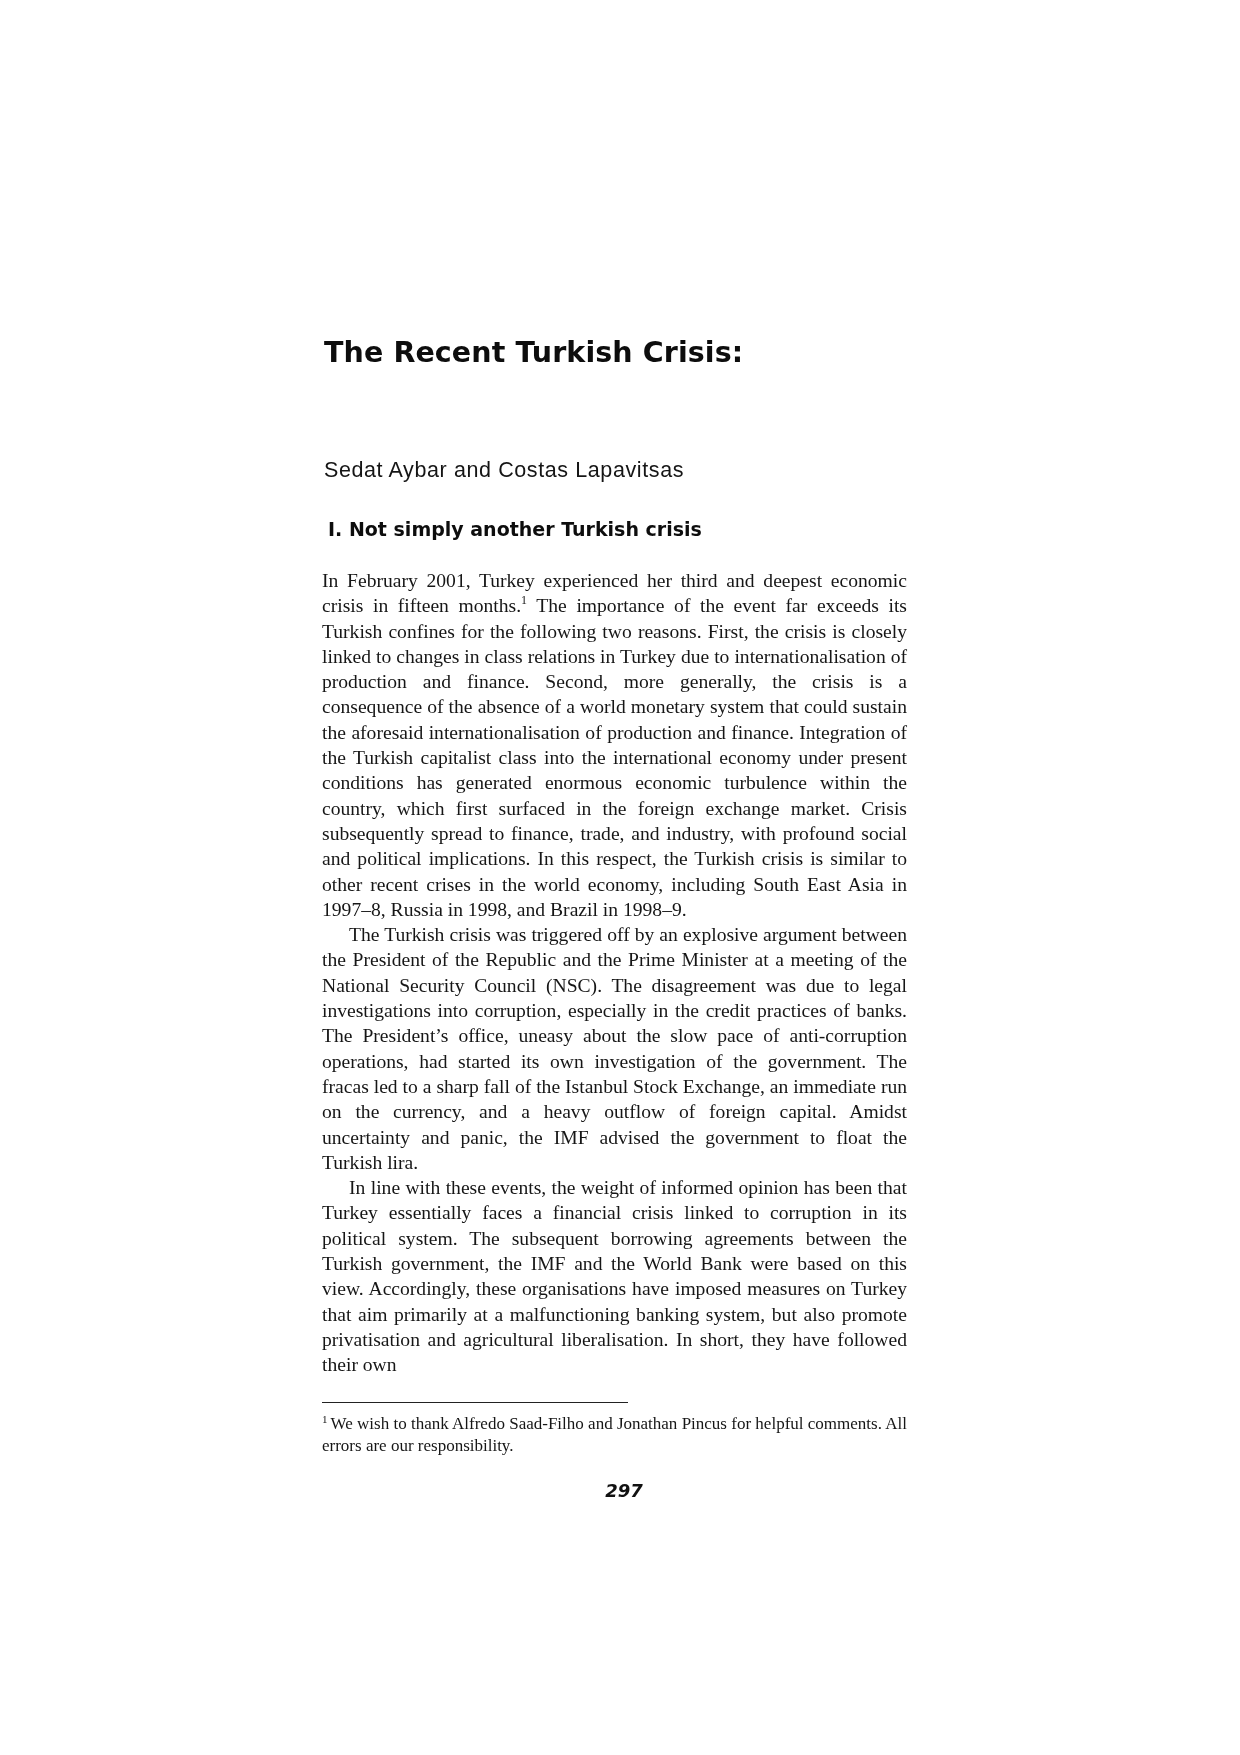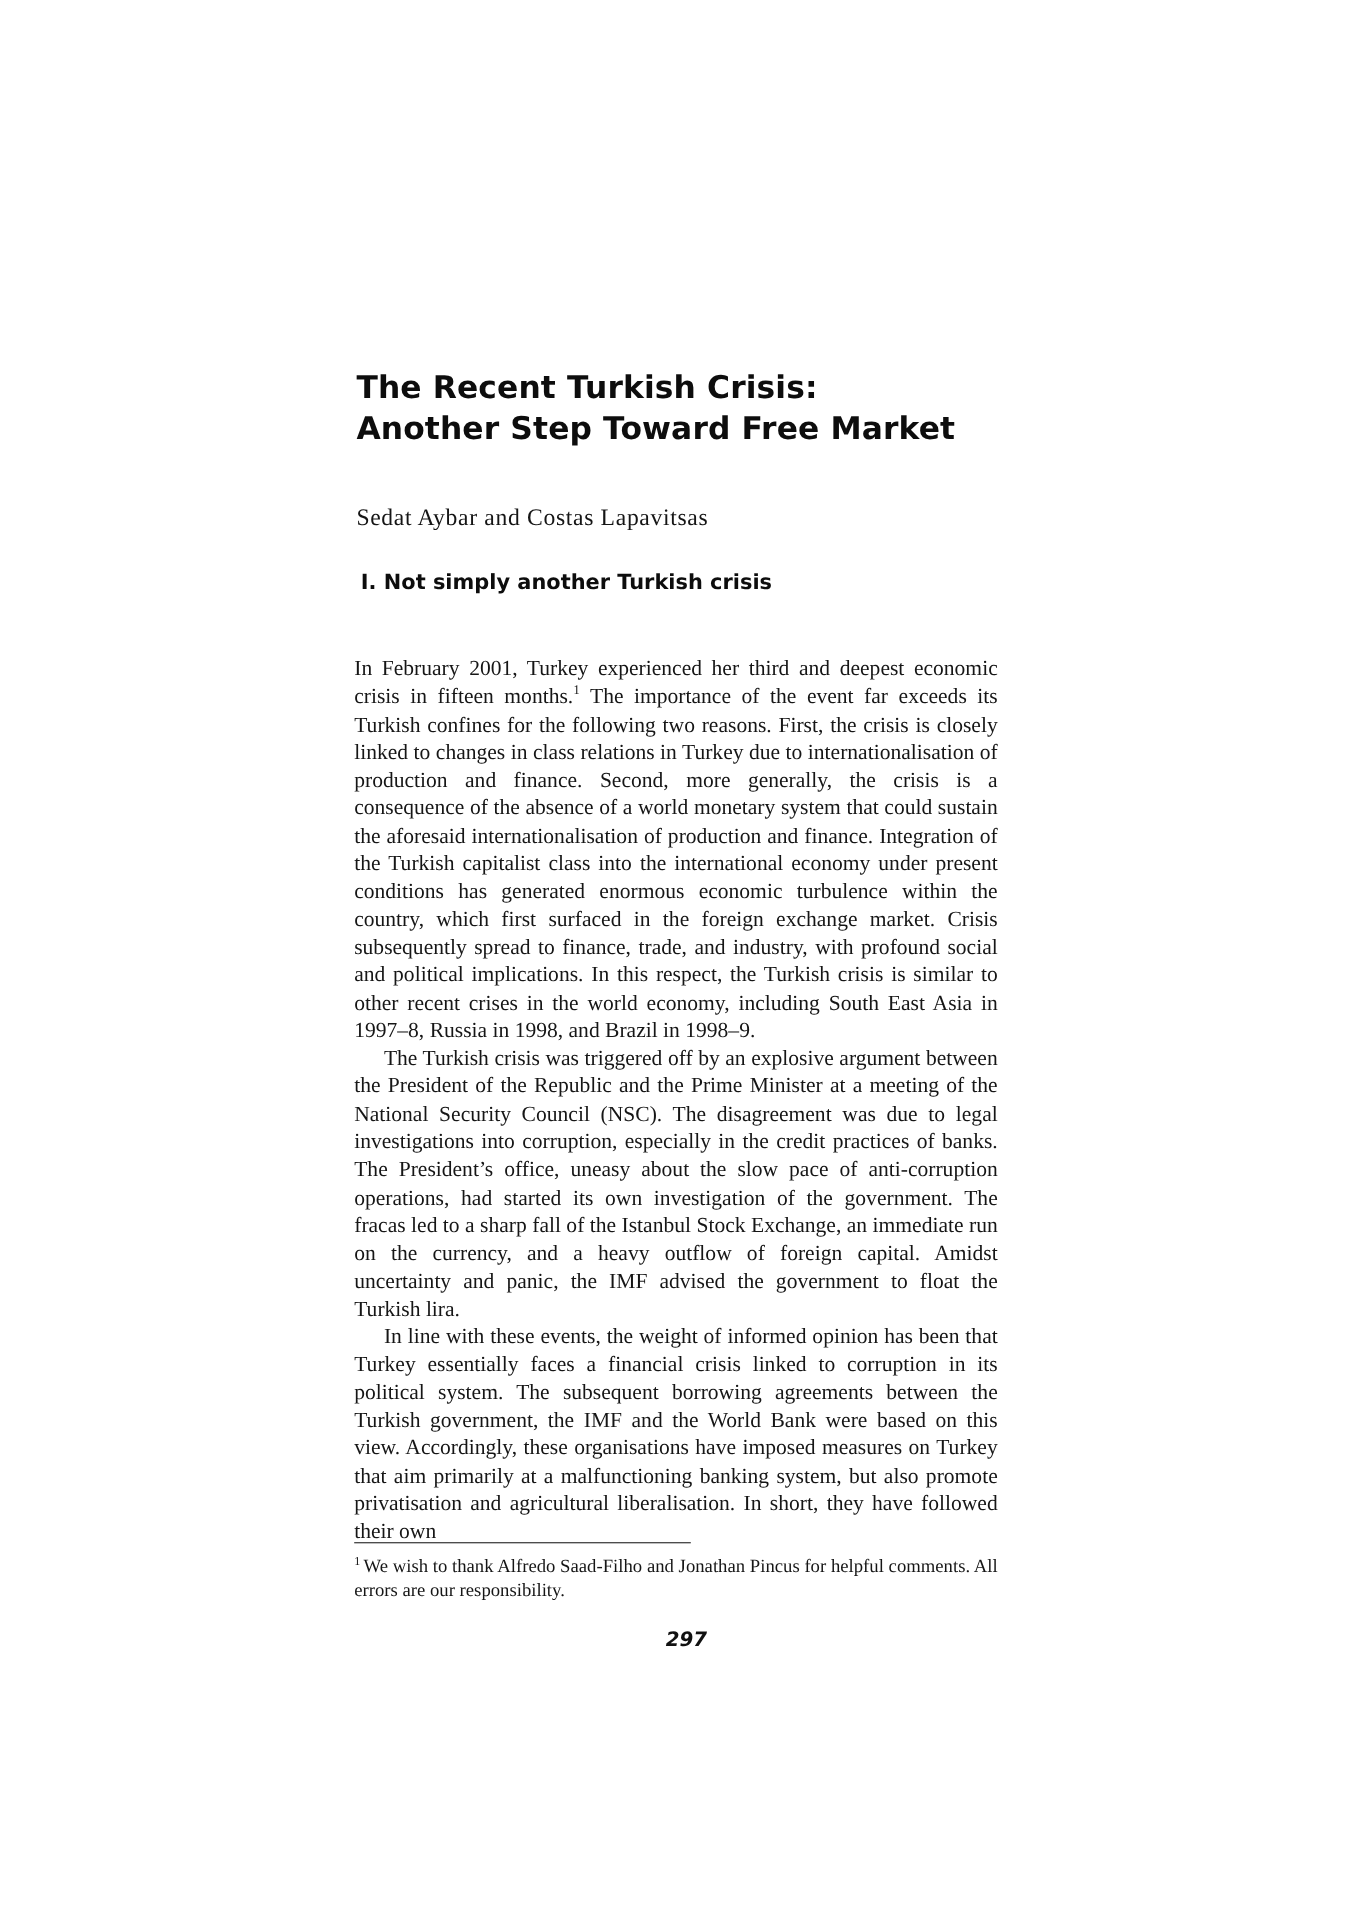--- a/index.html
+++ b/index.html
@@ -6,31 +6,31 @@
   body { width: 1240px; height: 1755px; position: relative; overflow: hidden; color: #111; }
   .page { position: absolute; left: 0; top: 0; width: 1240px; height: 1755px; background: #fff; }
   .title {
     position: absolute; left: 324px; top: 334px; width: 620px;
     font-family: "DejaVu Sans", sans-serif; font-weight: bold;
     font-size: 28.5px; line-height: 37px; color: #0d0d0d; letter-spacing: 0.1px;
   }
   .title span { display: block; white-space: nowrap; }
   .authors {
     position: absolute; left: 324px; top: 458px;
-    font-family: Liberation Serif, serif; font-size: 21.5px; color: #151515; white-space: nowrap;
+    font-family: Liberation Sans, sans-serif; font-size: 21.5px; color: #151515; white-space: nowrap;
     letter-spacing: 0.6px;
   }
   .section-heading {
     position: absolute; left: 324px; top: 514px;
     font-family: "DejaVu Sans", sans-serif; font-weight: bold; font-size: 19px; color: #0d0d0d; white-space: nowrap;
   }
   .body-text {
     position: absolute; left: 322px; top: 568px; width: 585px;
     font-family: "Liberation Serif", "DejaVu Serif", serif; font-size: 19.6px; line-height: 25.3px;
-    color: #161616; text-align: justify; margin-top: 28px;
+    color: #161616; text-align: justify;
   }
   .body-text p { margin: 0; }
   .body-text p.indent { text-indent: 27px; }
   .fnref { font-size: 12px; vertical-align: 8px; line-height: 0; }
   .footnote-rule {
     position: absolute; left: 322px; top: 1402px; width: 306px; height: 0;
     border-top: 1.5px solid #222;
   }
   .footnote {
     position: absolute; left: 322px; top: 1413px; width: 585px;
@@ -44,21 +44,20 @@
     padding-left: 8px; box-sizing: border-box; font-style: italic;
   }
 </style>
 </head>
 <body>
 
 <div class="page">
 
   <h1 class="title" style="margin:0;">
     <span>The Recent Turkish Crisis:</span>
-    <span>Another Step Toward Free Market</span>
   </h1>
 
   <div class="authors">Sedat Aybar and Costas Lapavitsas</div>
 
   <h2 class="section-heading" style="margin:4px;">I. Not simply another Turkish crisis</h2>
 
   <div class="body-text">
     <p><span>In February 2001, Turkey experienced her third and deepest economic crisis in fifteen months.</span><sup class="fnref">1</sup><span> The importance of the event far exceeds its Turkish confines for the following two reasons. First, the crisis is closely linked to changes in class relations in Turkey due to internationalisation of production and finance. Second, more generally, the crisis is a consequence of the absence of a world monetary system that could sustain the aforesaid internationalisation of production and finance. Integration of the Turkish capitalist class into the international economy under present conditions has generated enormous economic turbulence within the country, which first surfaced in the foreign exchange market. Crisis subsequently spread to finance, trade, and industry, with profound social and political implications. In this respect, the Turkish crisis is similar to other recent crises in the world economy, including South East Asia in 1997–8, Russia in 1998, and Brazil in 1998–9.</span></p>
     <p class="indent">The Turkish crisis was triggered off by an explosive argument between the President of the Republic and the Prime Minister at a meeting of the National Security Council (NSC). The disagreement was due to legal investigations into corruption, especially in the credit practices of banks. The President’s office, uneasy about the slow pace of anti-corruption operations, had started its own investigation of the government. The fracas led to a sharp fall of the Istanbul Stock Exchange, an immediate run on the currency, and a heavy outflow of foreign capital. Amidst uncertainty and panic, the IMF advised the government to float the Turkish lira.</p>
     <p class="indent">In line with these events, the weight of informed opinion has been that Turkey essentially faces a financial crisis linked to corruption in its political system. The subsequent borrowing agreements between the Turkish government, the IMF and the World Bank were based on this view. Accordingly, these organisations have imposed measures on Turkey that aim primarily at a malfunctioning banking system, but also promote privatisation and agricultural liberalisation. In short, they have followed their own</p>

